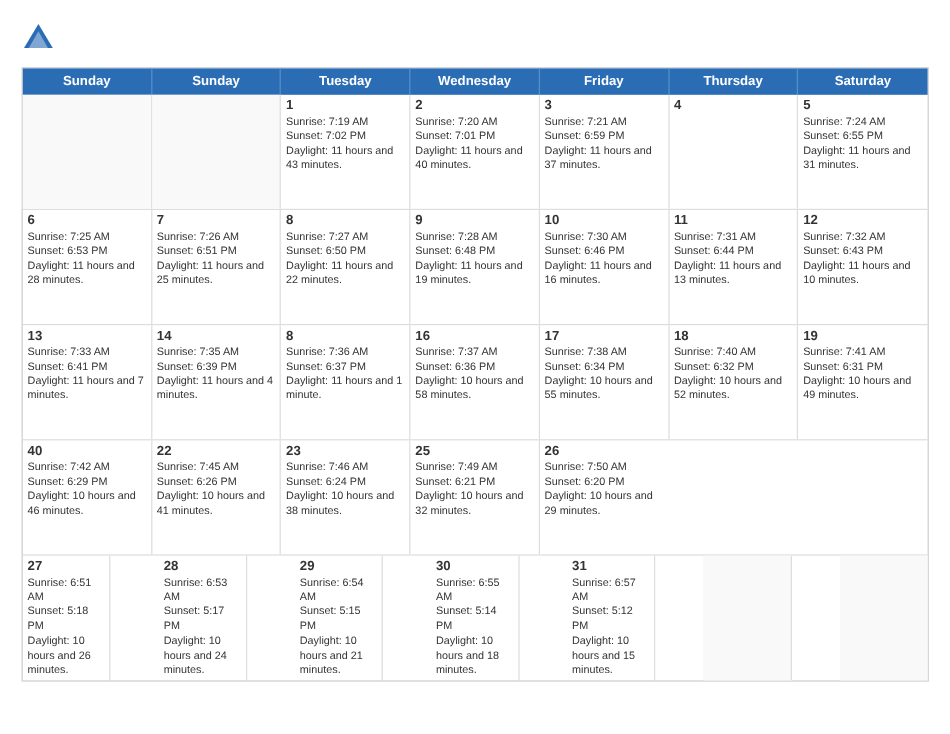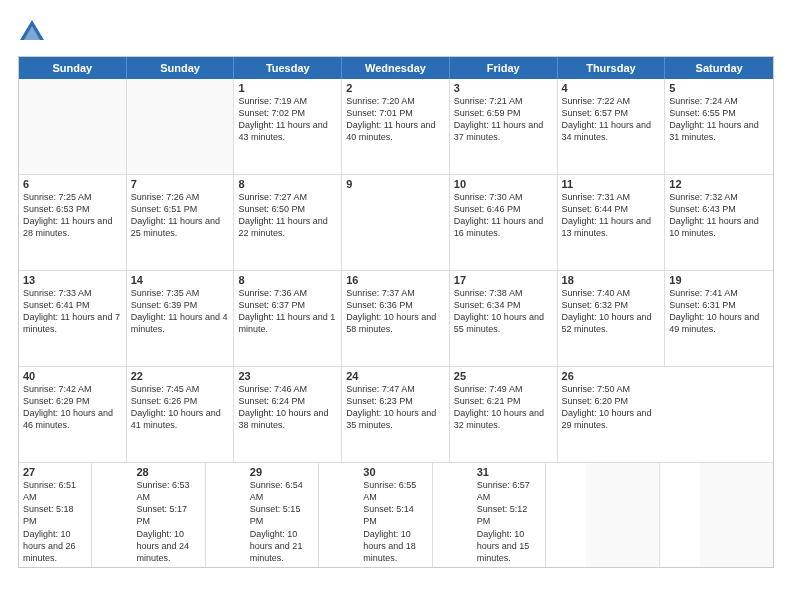--- a/index.html
+++ b/index.html
@@ -165,21 +165,20 @@
           <div class="cal-cell">
             <div class="day-num">2</div>
         <div class="cell-text">Sunrise: 7:20 AM<br>Sunset: 7:01 PM<br>Daylight: 11 hours and 40 minutes.</div>
           </div>
           <div class="cal-cell">
             <div class="day-num">3</div>
         <div class="cell-text">Sunrise: 7:21 AM<br>Sunset: 6:59 PM<br>Daylight: 11 hours and 37 minutes.</div>
           </div>
           <div class="cal-cell">
             <div class="day-num">4</div>
-        <div class="cell-text">Sunrise: 7:22 AM<br>Sunset: 6:57 PM<br>Daylight: 11 hours and 34 minutes.</div>
           </div>
           <div class="cal-cell">
             <div class="day-num">5</div>
         <div class="cell-text">Sunrise: 7:24 AM<br>Sunset: 6:55 PM<br>Daylight: 11 hours and 31 minutes.</div>
           </div>
         </div>
         <div class="cal-row">
           <div class="cal-cell">
             <div class="day-num">6</div>
         <div class="cell-text">Sunrise: 7:25 AM<br>Sunset: 6:53 PM<br>Daylight: 11 hours and 28 minutes.</div>
@@ -187,20 +186,21 @@
           <div class="cal-cell">
             <div class="day-num">7</div>
         <div class="cell-text">Sunrise: 7:26 AM<br>Sunset: 6:51 PM<br>Daylight: 11 hours and 25 minutes.</div>
           </div>
           <div class="cal-cell">
             <div class="day-num">8</div>
         <div class="cell-text">Sunrise: 7:27 AM<br>Sunset: 6:50 PM<br>Daylight: 11 hours and 22 minutes.</div>
           </div>
           <div class="cal-cell">
             <div class="day-num">9</div>
+        <div class="cell-text">Sunrise: 7:28 AM<br>Sunset: 6:48 PM<br>Daylight: 11 hours and 19 minutes.</div>
           </div>
           <div class="cal-cell">
             <div class="day-num">10</div>
         <div class="cell-text">Sunrise: 7:30 AM<br>Sunset: 6:46 PM<br>Daylight: 11 hours and 16 minutes.</div>
           </div>
           <div class="cal-cell">
             <div class="day-num">11</div>
         <div class="cell-text">Sunrise: 7:31 AM<br>Sunset: 6:44 PM<br>Daylight: 11 hours and 13 minutes.</div>
           </div>
           <div class="cal-cell">
@@ -243,24 +243,20 @@
             <div class="day-num">40</div>
         <div class="cell-text">Sunrise: 7:42 AM<br>Sunset: 6:29 PM<br>Daylight: 10 hours and 46 minutes.</div>
           </div>
           <div class="cal-cell">
             <div class="day-num">22</div>
         <div class="cell-text">Sunrise: 7:45 AM<br>Sunset: 6:26 PM<br>Daylight: 10 hours and 41 minutes.</div>
           </div>
           <div class="cal-cell">
             <div class="day-num">23</div>
         <div class="cell-text">Sunrise: 7:46 AM<br>Sunset: 6:24 PM<br>Daylight: 10 hours and 38 minutes.</div>
-          </div>
-          <div class="cal-cell">
-            <div class="day-num">24</div>
-        <div class="cell-text">Sunrise: 7:47 AM<br>Sunset: 6:23 PM<br>Daylight: 10 hours and 35 minutes.</div>
           </div>
           <div class="cal-cell">
             <div class="day-num">25</div>
         <div class="cell-text">Sunrise: 7:49 AM<br>Sunset: 6:21 PM<br>Daylight: 10 hours and 32 minutes.</div>
           </div>
           <div class="cal-cell">
             <div class="day-num">26</div>
         <div class="cell-text">Sunrise: 7:50 AM<br>Sunset: 6:20 PM<br>Daylight: 10 hours and 29 minutes.</div>
           </div>
         </div>

